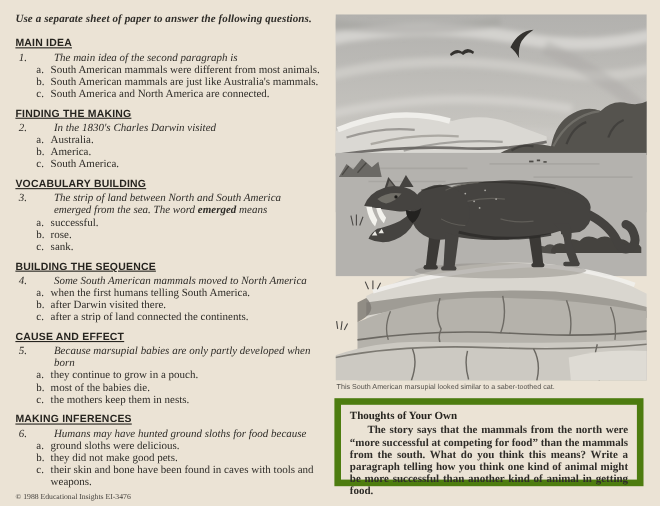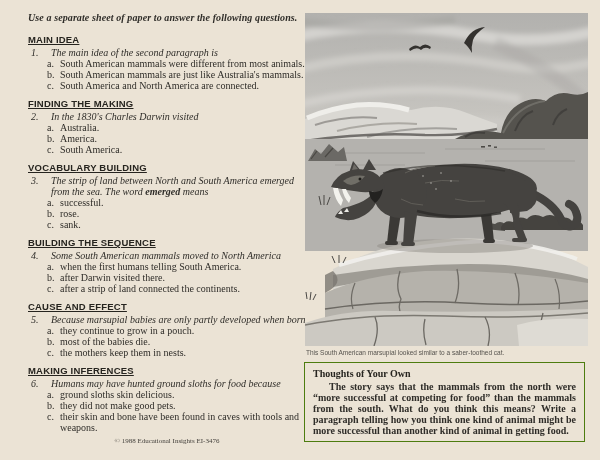--- a/index.html
+++ b/index.html
@@ -6,55 +6,55 @@
   .page{
     position:relative;
     width:600px;height:460px;
     background:#ebe3d5;
     font-family:"Liberation Serif", serif;
     color:#2f2d29;
     overflow:hidden;
   }
   
   .qcol{
-    position:absolute;left:28px;top:12px;width:278px;
+    position:absolute;left:14px;top:12px;width:278px;
   }
   .instruction{
     font-size:10px;font-weight:bold;font-style:italic;
     margin-bottom:11px;letter-spacing:0.1px;
   }
   .section{margin-top:7px;}
   .sec-title{
     font-family:"Liberation Sans", sans-serif;
     font-weight:bold;font-size:9.5px;letter-spacing:0.2px;
     margin-bottom:2px;color:#26241f;text-decoration:underline;
   }
   .q{display:flex;line-height:11px;font-size:10px;font-style:italic;padding-left:3px;}
   .qnum{width:20px;flex:none;}
-  .qtext{flex:1;}
+  .qtext{flex:1;margin-left:12px;}
   .qtext b{font-weight:bold;}
   .opts{padding-left:19px;}
   .opt{display:flex;line-height:11px;font-size:10px;}
   .olabel{width:13px;flex:none;}
   .otext{flex:1;}
   .copyright{
-    text-align:center;font-size:7px;margin-top:4px;color:#45423d;
+    text-align:left;font-size:7px;margin-top:4px;color:#45423d;
   }
   
   .figure{
     position:absolute;left:305px;top:13px;width:283px;height:333px;
   }
   .figcaption{
     position:absolute;left:306px;top:349px;width:282px;
     font-family:"Liberation Sans", sans-serif;
     font-size:6.5px;color:#55524d;
   }
   .thoughts{
     position:absolute;left:304px;top:362px;width:281px;height:80px;
-    border:1px solid #4d7c0f;box-sizing:border-box;
+    border:6px solid #4d7c0f;box-sizing:border-box;
     padding:5px 8px 4px 8px;background:#ebe3d5;
   }
   .thoughts-heading{
     font-weight:bold;font-size:10px;line-height:12px;color:#26241f;
   }
   .thoughts-body{
     font-size:10px;line-height:11px;text-align:justify;
     text-indent:16px;margin-top:1px;font-weight:bold;
   }
 </style>
@@ -178,21 +178,21 @@
 
     <div class="section">
       <div class="sec-title">MAKING INFERENCES</div>
       <div class="q">
         <span class="qnum">6.</span>
         <span class="qtext">Humans may have hunted ground sloths for food because</span>
       </div>
       <div class="opts">
         <div class="opt">
           <span class="olabel">a.</span>
-          <span class="otext">ground sloths skin delicious.</span>
+          <span class="otext">ground sloths were delicious.</span>
         </div>
         <div class="opt">
           <span class="olabel">b.</span>
           <span class="otext">they did not make good pets.</span>
         </div>
         <div class="opt">
           <span class="olabel">c.</span>
           <span class="otext">their skin and bone have been found in caves with tools and weapons.</span>
         </div>
       </div>

